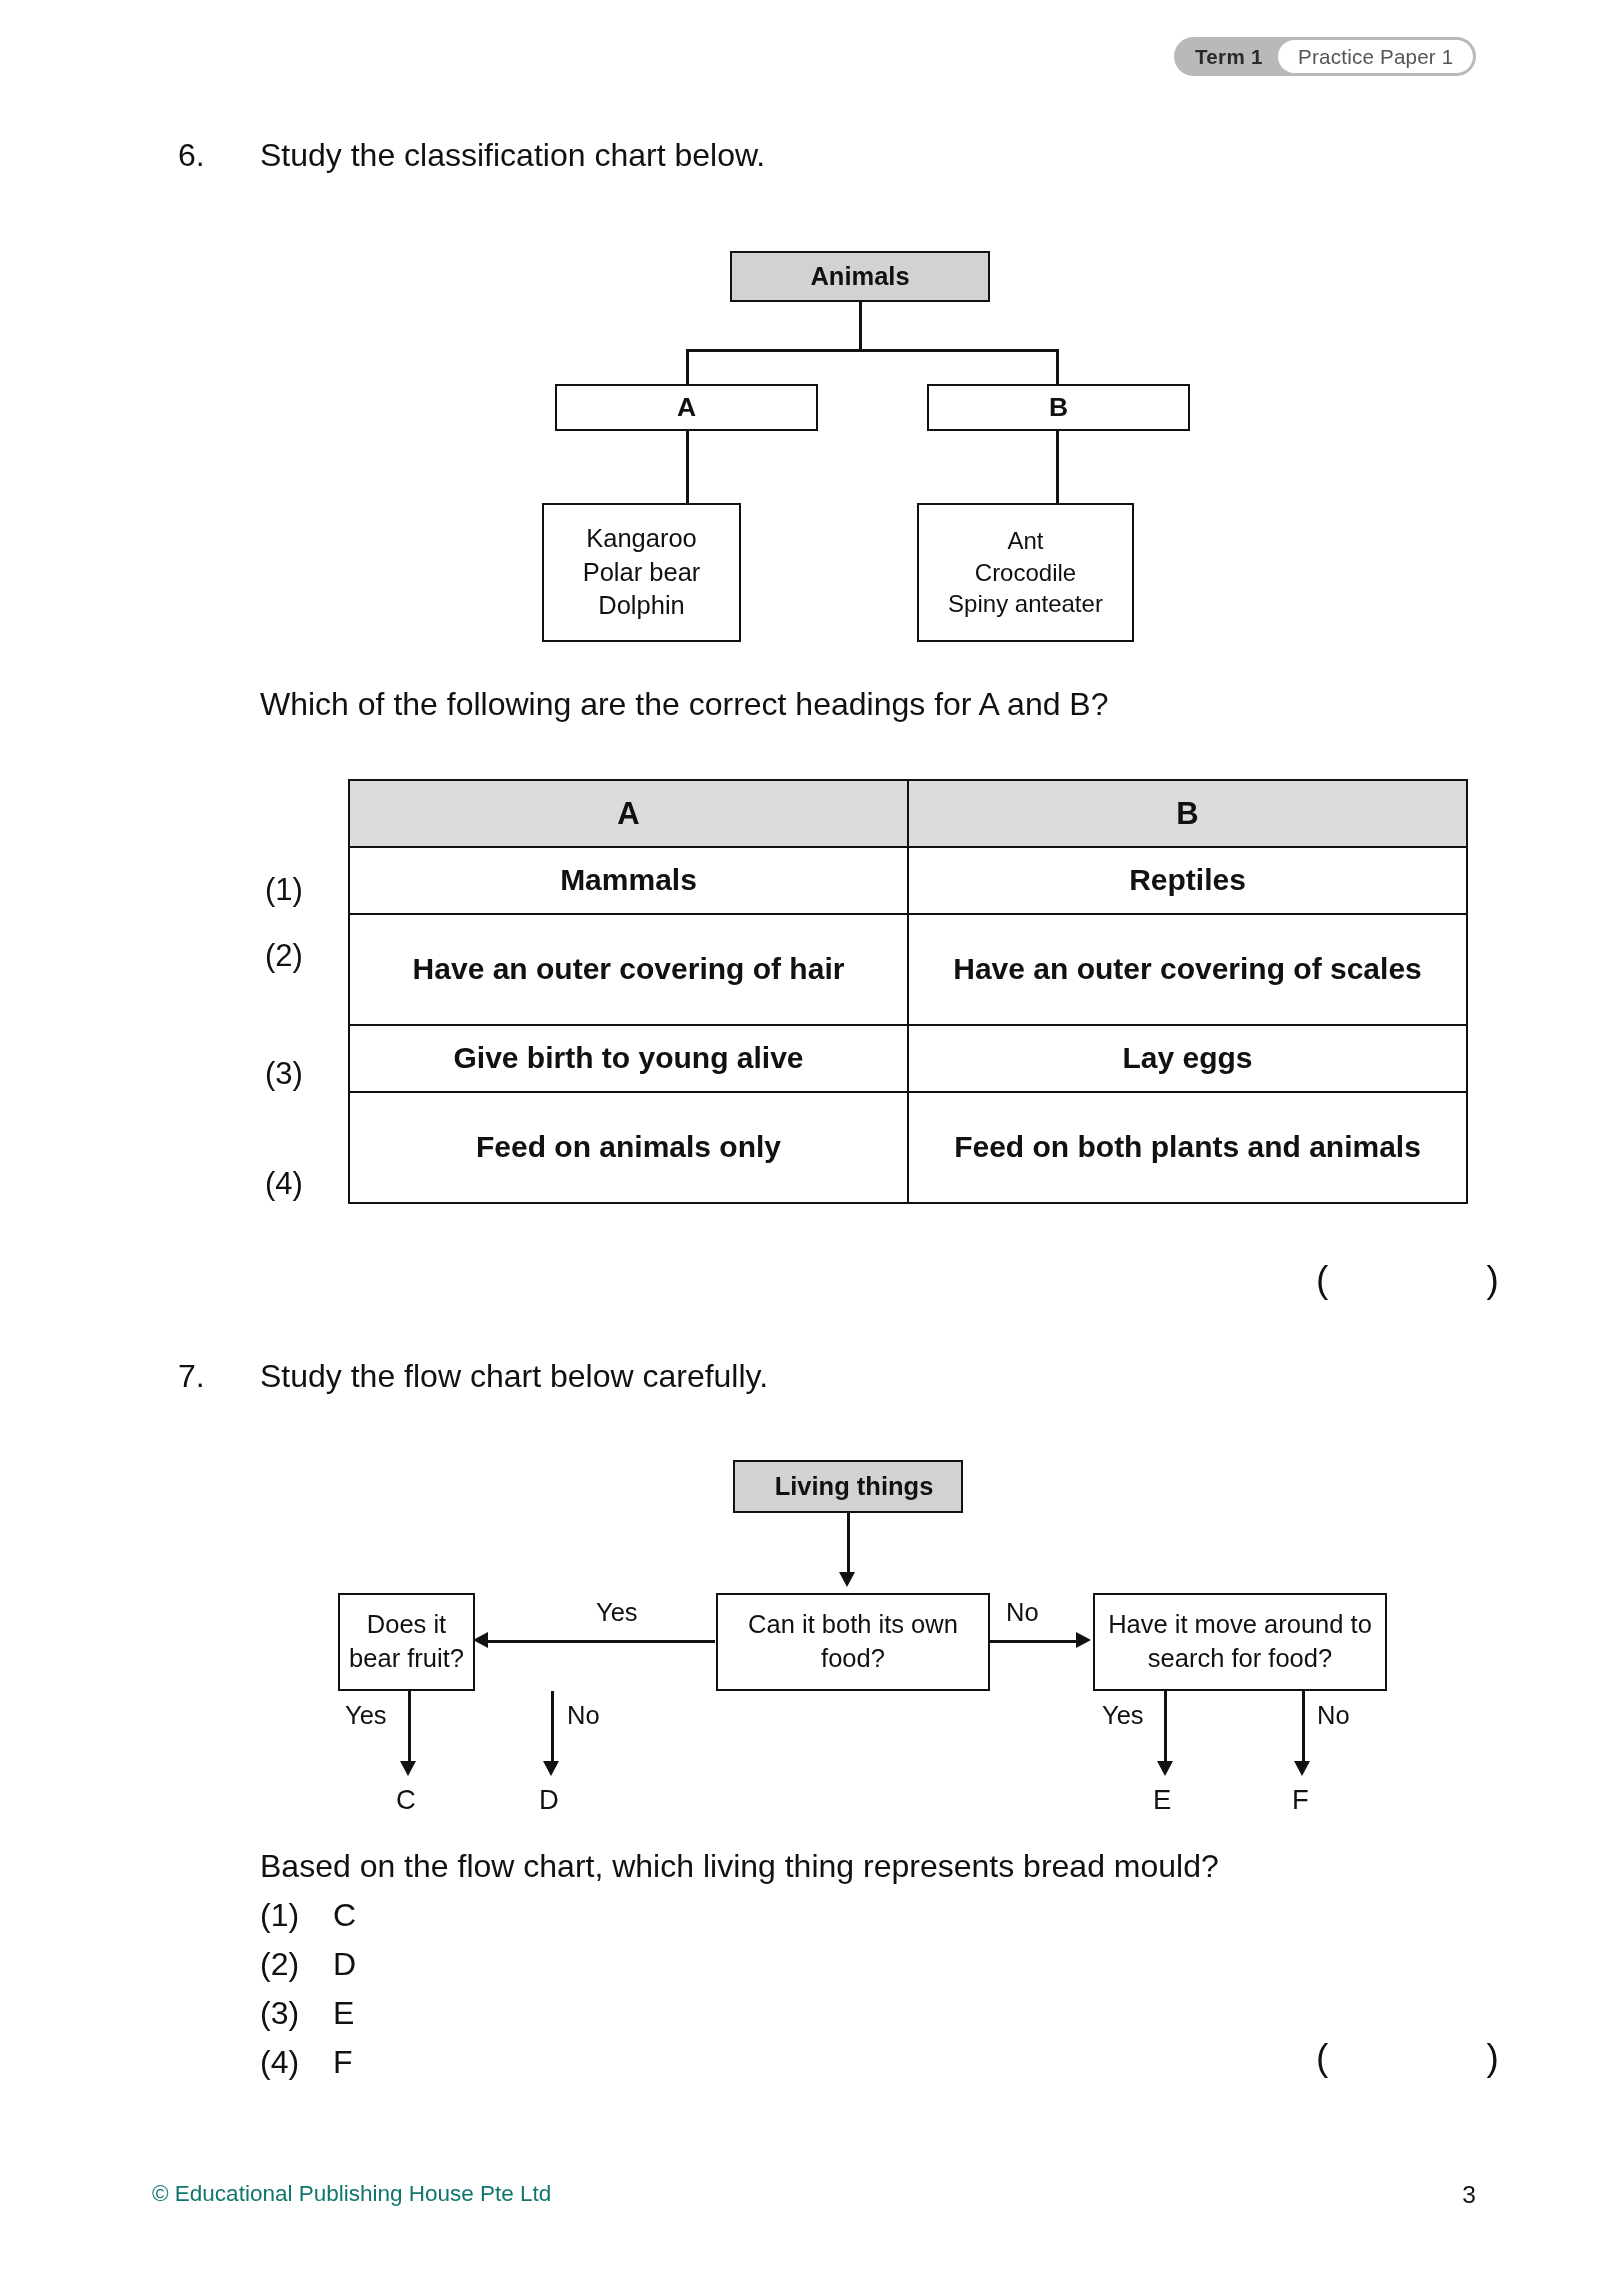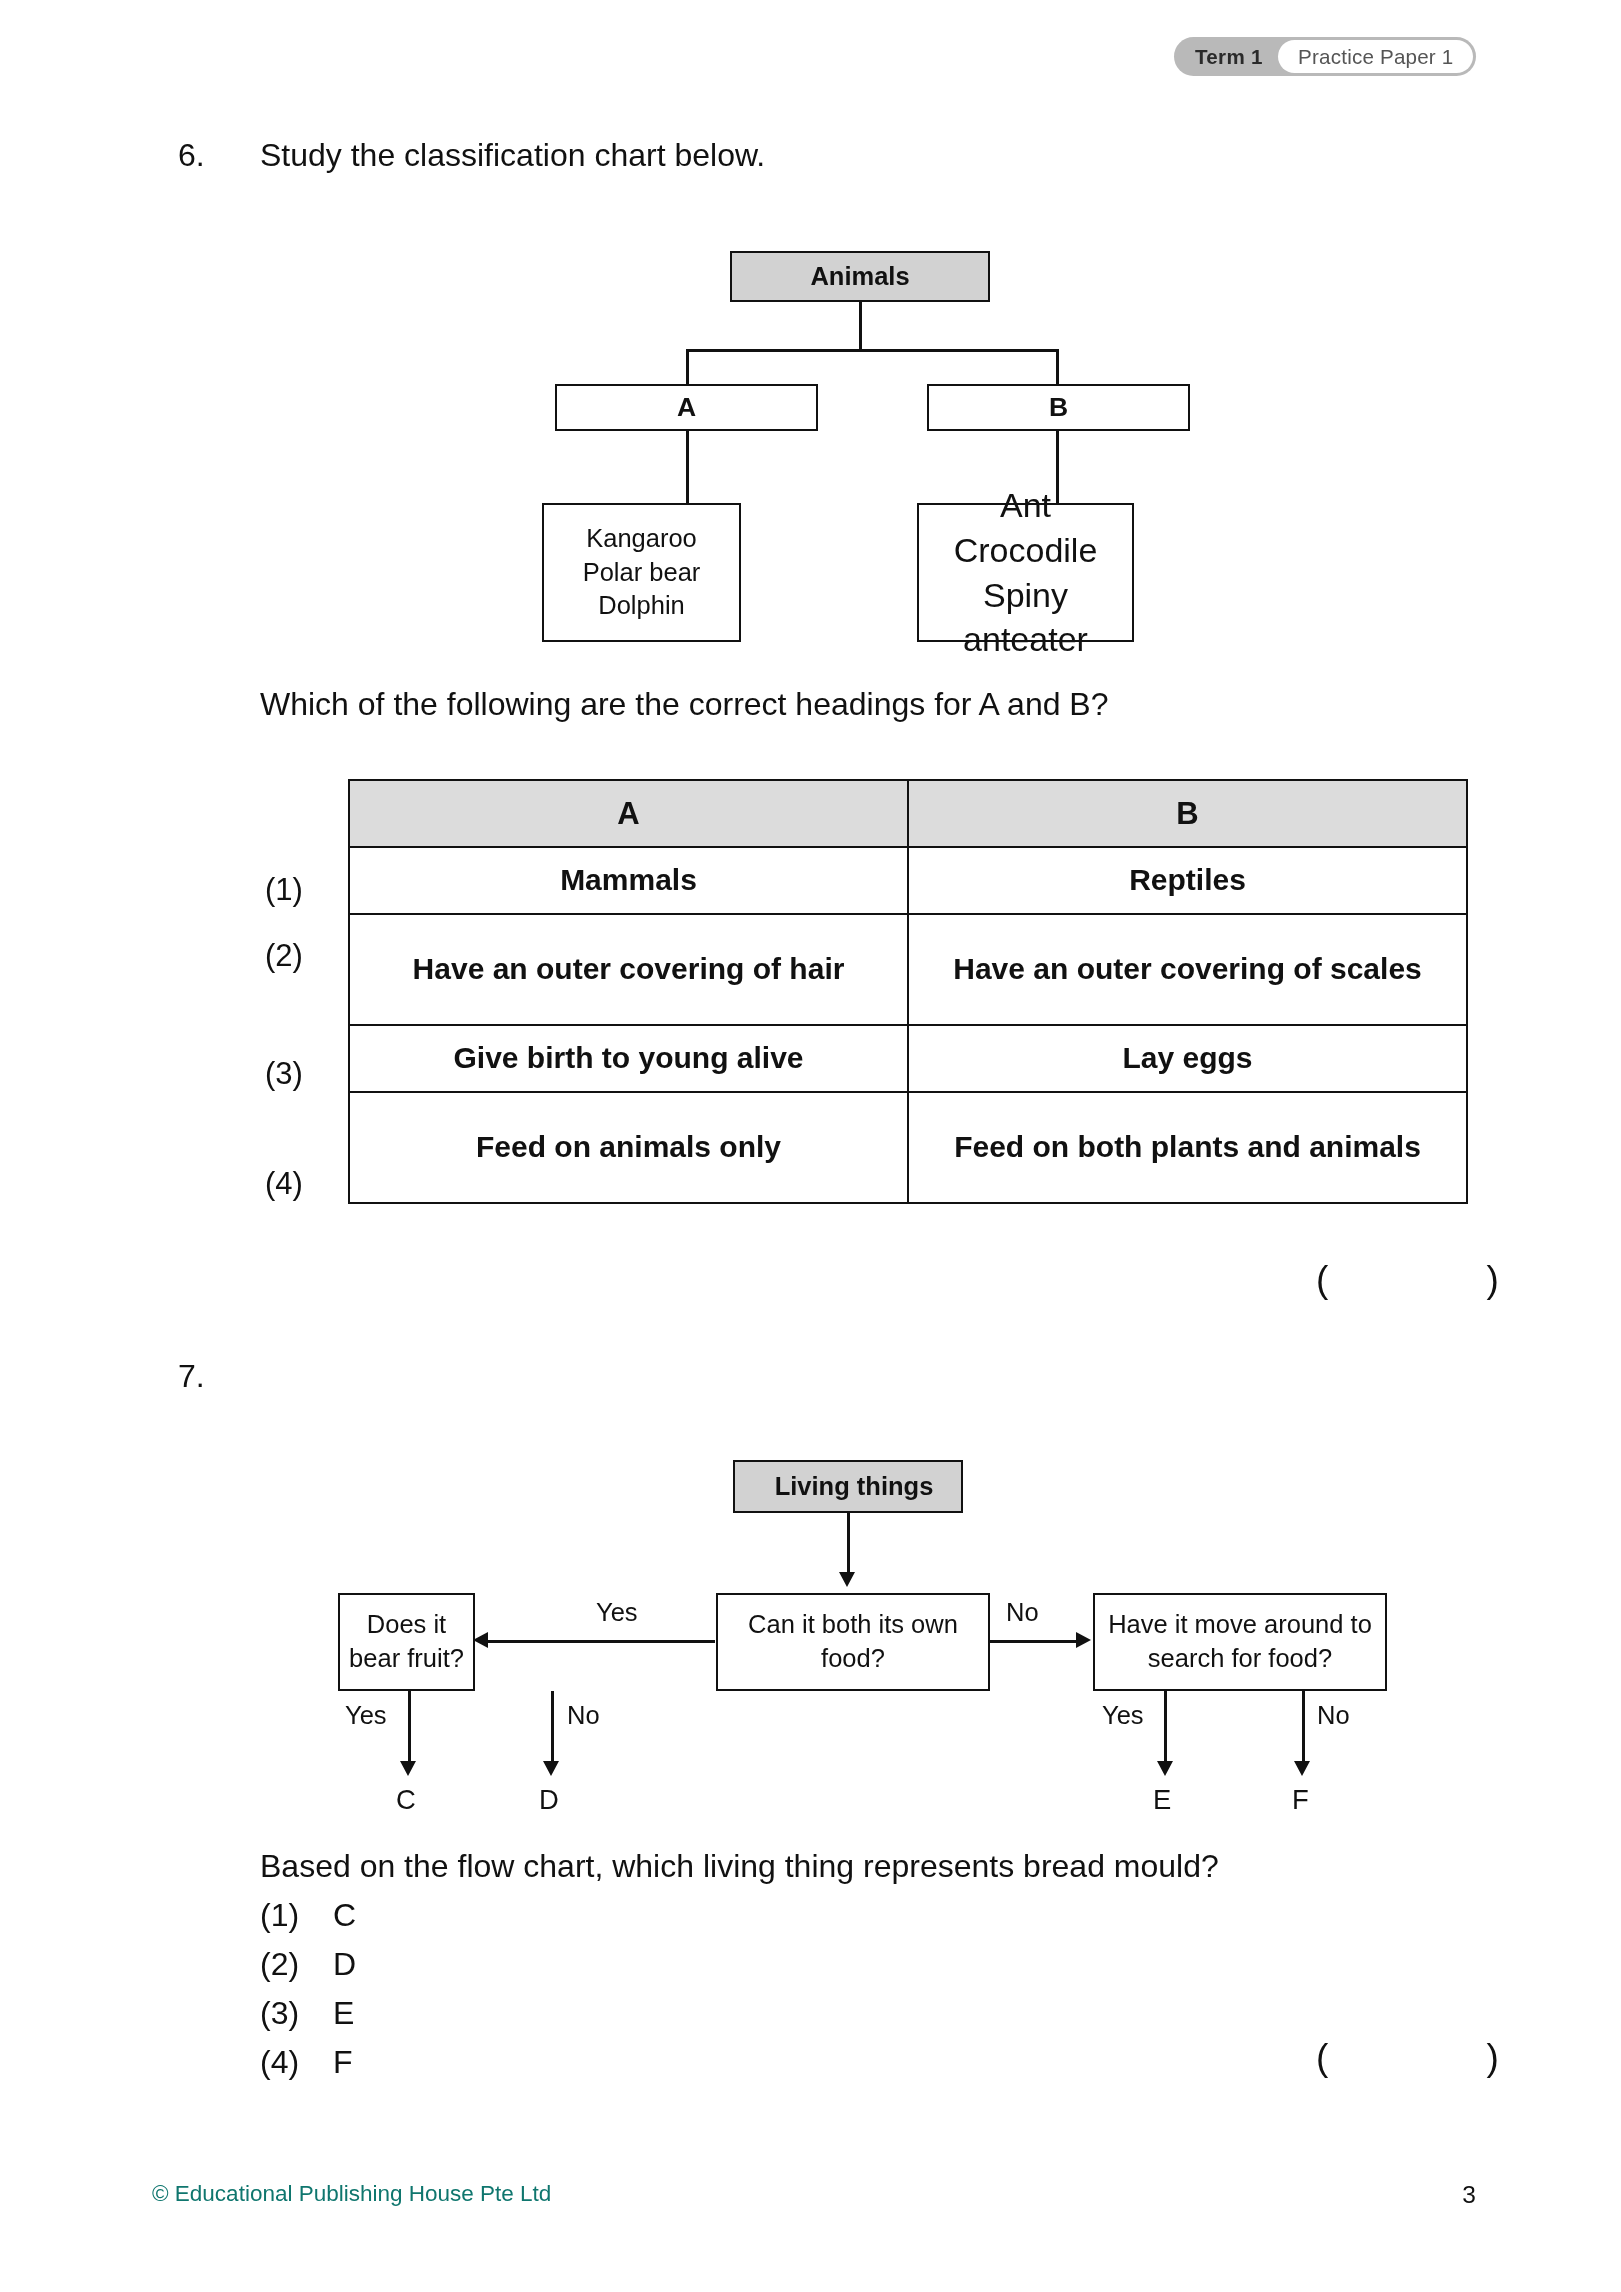--- a/index.html
+++ b/index.html
@@ -227,21 +227,21 @@
 
     <div class="vline" style="left:686px; top:431px; height:73px;"></div>
     <div class="vline" style="left:1056px; top:431px; height:73px;"></div>
 
     <div class="dbox" style="left:542px; top:503px; width:199px; height:139px; flex-direction:column; font-size:25.5px;">
       <span>Kangaroo</span>
       <span>Polar bear</span>
       <span>Dolphin</span>
     </div>
 
-    <div class="dbox" style="left:917px; top:503px; width:217px; height:139px; flex-direction:column; font-size:34px;">
+    <div class="dbox" style="left:917px; top:503px; width:217px; height:139px; flex-direction:column; font-size:24px;">
       <span>Ant</span>
       <span>Crocodile</span>
       <span>Spiny anteater</span>
     </div>
   </div>
 
   <div class="q-text" style="left:260px; top:686px;">Which of the following are the correct headings for A and B?</div>
 
   <div class="row-tag" style="left:265px; top:872px;">(1)</div>
   <div class="row-tag" style="left:265px; top:938px;">(2)</div>
@@ -271,20 +271,21 @@
       <tr>
         <td style="height:111px;">Feed on animals only</td>
         <td style="height:111px;">Feed on both plants and animals</td>
       </tr>
     </tbody>
   </table>
 
   <div class="ans-bracket" style="left:1316px; top:1259px;">(  )</div>
 
   <div class="q-num" style="left:178px; top:1358px;">7.</div>
+  <div class="q-text" style="left:260px; top:1358px;">Study the flow chart below carefully.</div>
 
   <div>
 
     <div class="dbox shaded" style="left:733px; top:1460px; width:230px; height:53px;padding-left:12px;">Living things</div>
 
     <div class="vline" style="left:847px; top:1513px; height:67px;"></div>
     <div class="arrow-down" style="left:839px; top:1572px;"></div>
 
     <div class="dbox" style="left:716px; top:1593px; width:274px; height:98px; font-size:25.5px;">Can it both its own food?</div>
 

